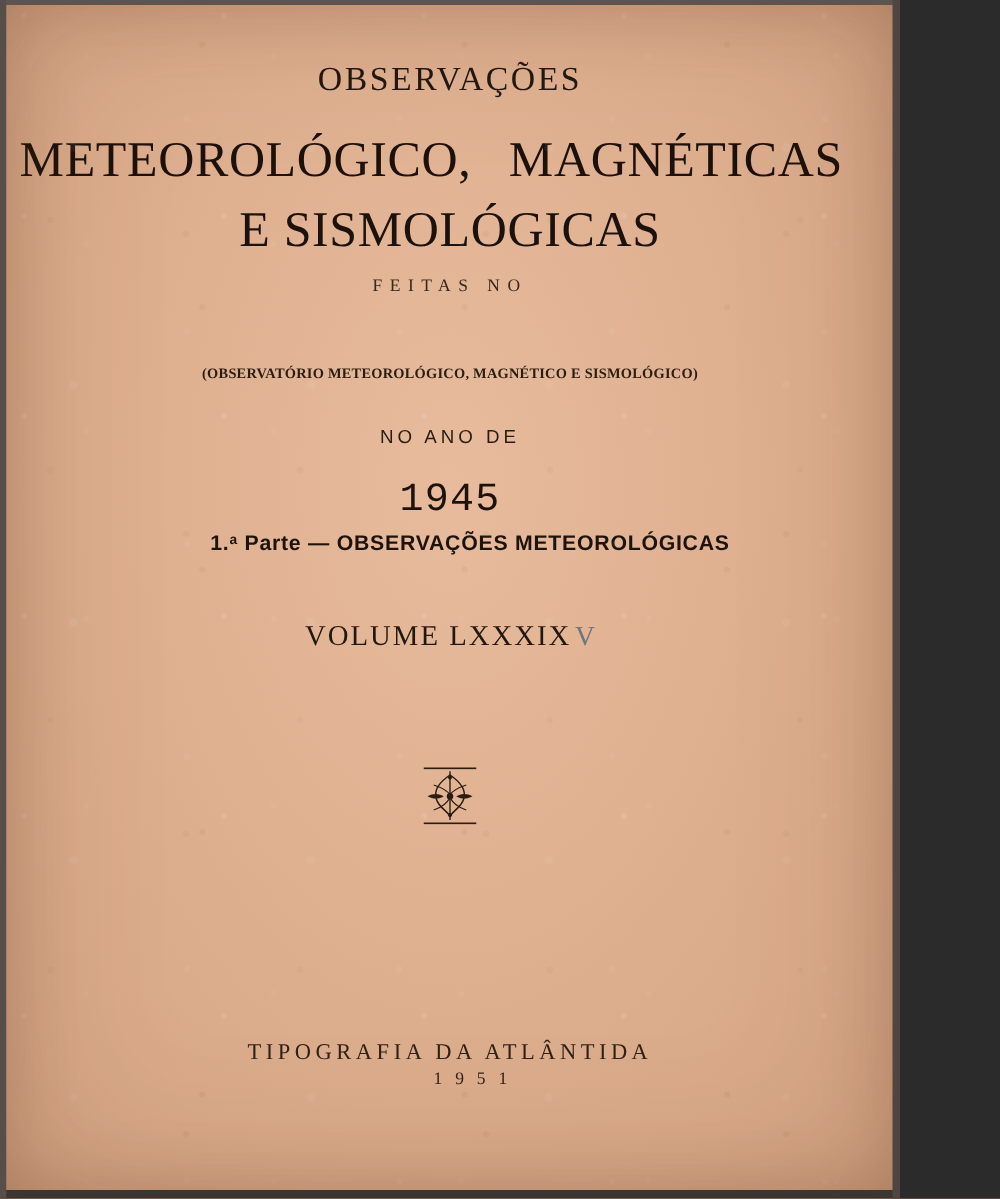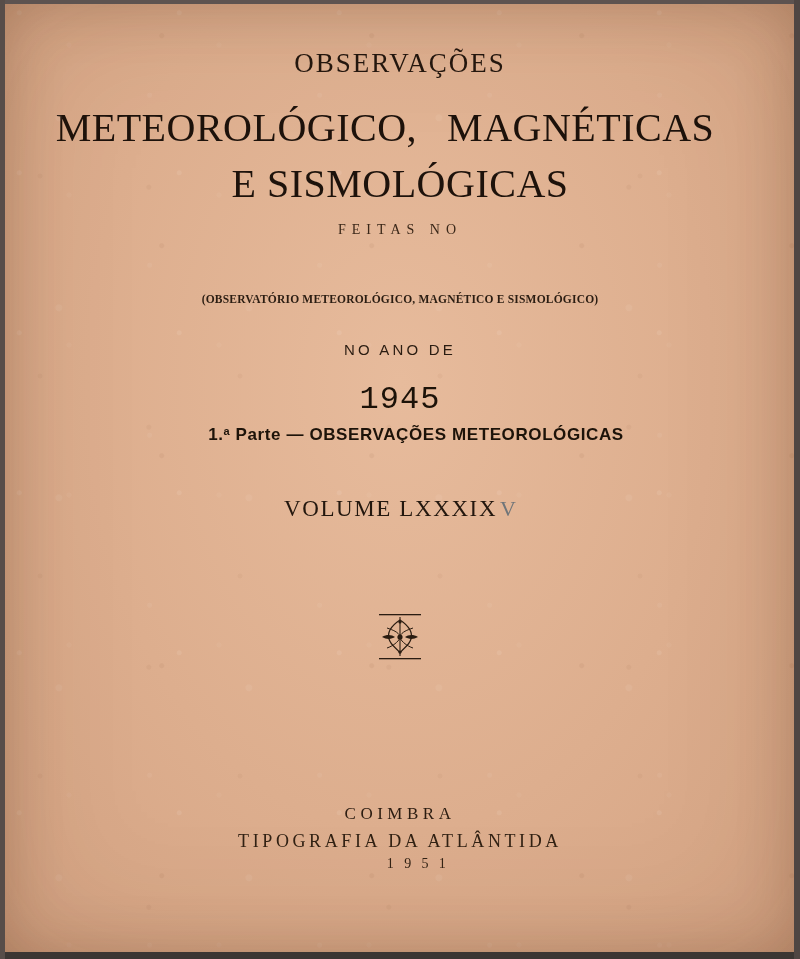--- a/index.html
+++ b/index.html
@@ -8,21 +8,21 @@
   }
   body {
     width: 800px;
     height: 959px;
     background: #2b2b2b;
     font-family: "Liberation Serif", serif;
     overflow: hidden;
   }
   #page {
     position: relative;
-    width: 800px;
+    width: 720px;
     height: 959px;
     background: #e0b294;
     background-image:
       radial-gradient(ellipse at 50% 40%, #e7bb9c 0%, #ddae8e 55%, #d4a383 100%);
     overflow: hidden;
   }
   
   #grain {
     position: absolute;
     inset: 0;
@@ -225,21 +225,20 @@
           <path d="M22 40 C28 38 33 34 35 30 C37 34 42 38 48 40" fill="none" stroke-width="1"></path>
           <circle cx="35" cy="29" r="2.6" fill="#2a1c11" stroke="none"></circle>
           <circle cx="35" cy="14" r="1.6" fill="#2a1c11" stroke="none"></circle>
           <circle cx="35" cy="44" r="1.6" fill="#2a1c11" stroke="none"></circle>
           <path d="M17 29 C22 26 27 27 30 29 C27 31 22 32 17 29 Z" fill="#2a1c11" stroke="none"></path>
           <path d="M53 29 C48 26 43 27 40 29 C43 31 48 32 53 29 Z" fill="#2a1c11" stroke="none"></path>
         </g>
       </svg>
     </div>
 
-    <div class="line t-city">COIMBRA</div>
     <div class="line t-printer">TIPOGRAFIA DA ATLÂNTIDA</div>
     <div class="line t-pubyear">1 9 5 1</div>
 
   </div>
 
   <div id="grain"></div>
   <div id="vignette"></div>
 
   <div class="scan-edge-top"></div>
   <div class="scan-edge-bottom"></div>

